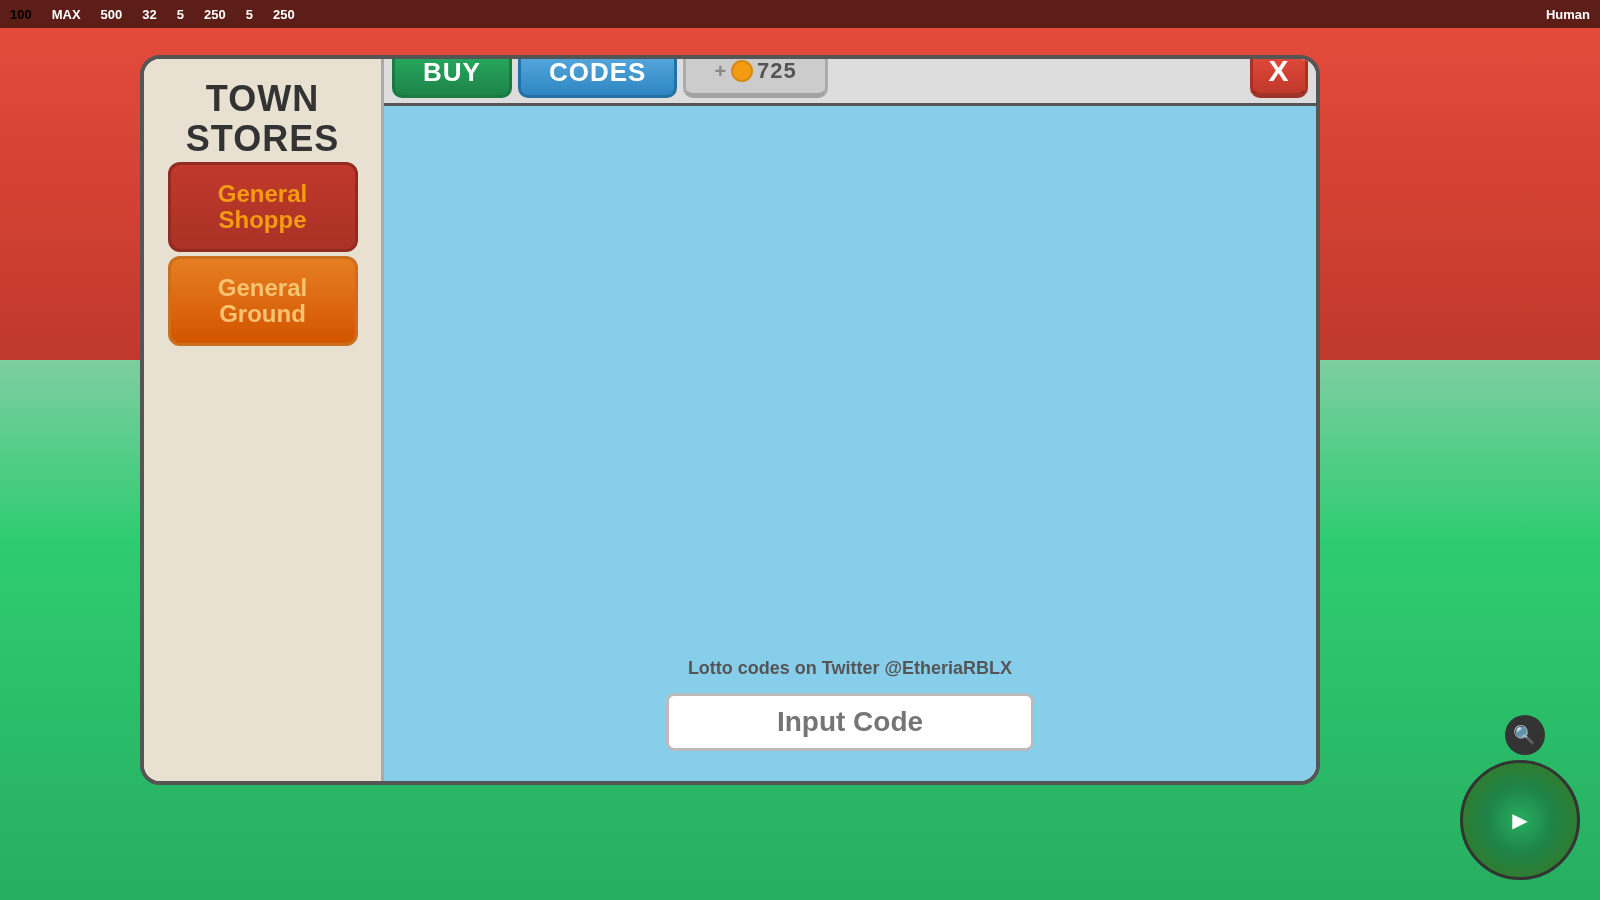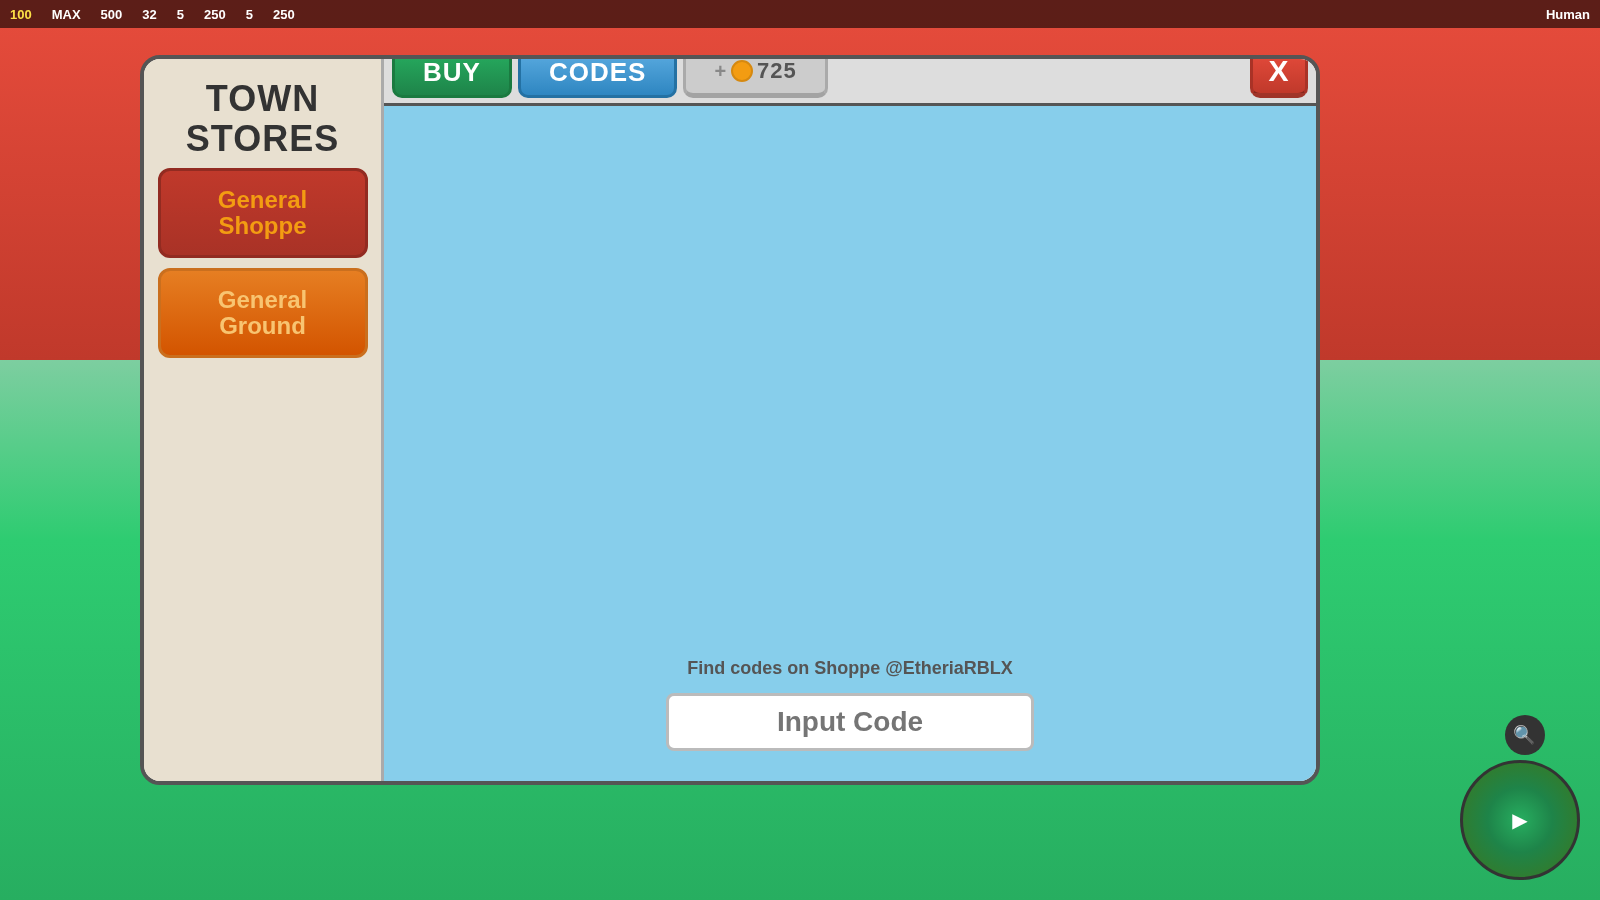--- a/index.html
+++ b/index.html
@@ -33,21 +33,21 @@
       gap: 20px;
       z-index: 100;
     }
 
     .hud-item {
       color: white;
       font-size: 13px;
       font-weight: bold;
     }
 
-    .hud-item.orange { color: #fde047; }
+    .hud-item.orange { color: #000000; }
 
     
     .modal {
       position: absolute;
       top: 55px;
       left: 140px;
       width: 1180px;
       height: 730px;
       background: #f5f0e8;
       border-radius: 20px;
@@ -59,35 +59,35 @@
 
     
     .sidebar {
       width: 240px;
       background: #e8e0d0;
       border-right: 3px solid #aaa;
       display: flex;
       flex-direction: column;
       align-items: center;
       padding: 20px 10px;
-      gap: 10px;
+      gap: 4px;
       flex-shrink: 0;
     }
 
     .sidebar-title {
       font-size: 36px;
       font-weight: 900;
       color: #333;
       text-align: center;
       line-height: 1.1;
       letter-spacing: 1px;
     }
 
     .sidebar-btn {
-      width: 210px;
+      width: 190px;
       height: 90px;
       border-radius: 12px;
       border: none;
       cursor: pointer;
       font-size: 24px;
       font-weight: 900;
       text-align: center;
       display: flex;
       align-items: center;
       justify-content: center;
@@ -323,21 +323,21 @@
         <span class="plus">+</span>
         <span class="coin-icon"></span>
         <span>725</span>
       </button>
       <button class="tab-btn tab-close">
         <span>X</span>
       </button>
     </div>
 
     <div class="codes-content">
-      <div class="codes-hint">Find codes on Shoppe @EtheriaRBLX</div>
+      <div class="codes-hint">Lotto codes on Twitter @EtheriaRBLX</div>
       <input type="text" class="code-input" placeholder="Input Code" style="">
     </div>
 
   </div>
 </div>
 
 <div class="minimap-zoom">
   <span>🔍</span>
 </div>
 

